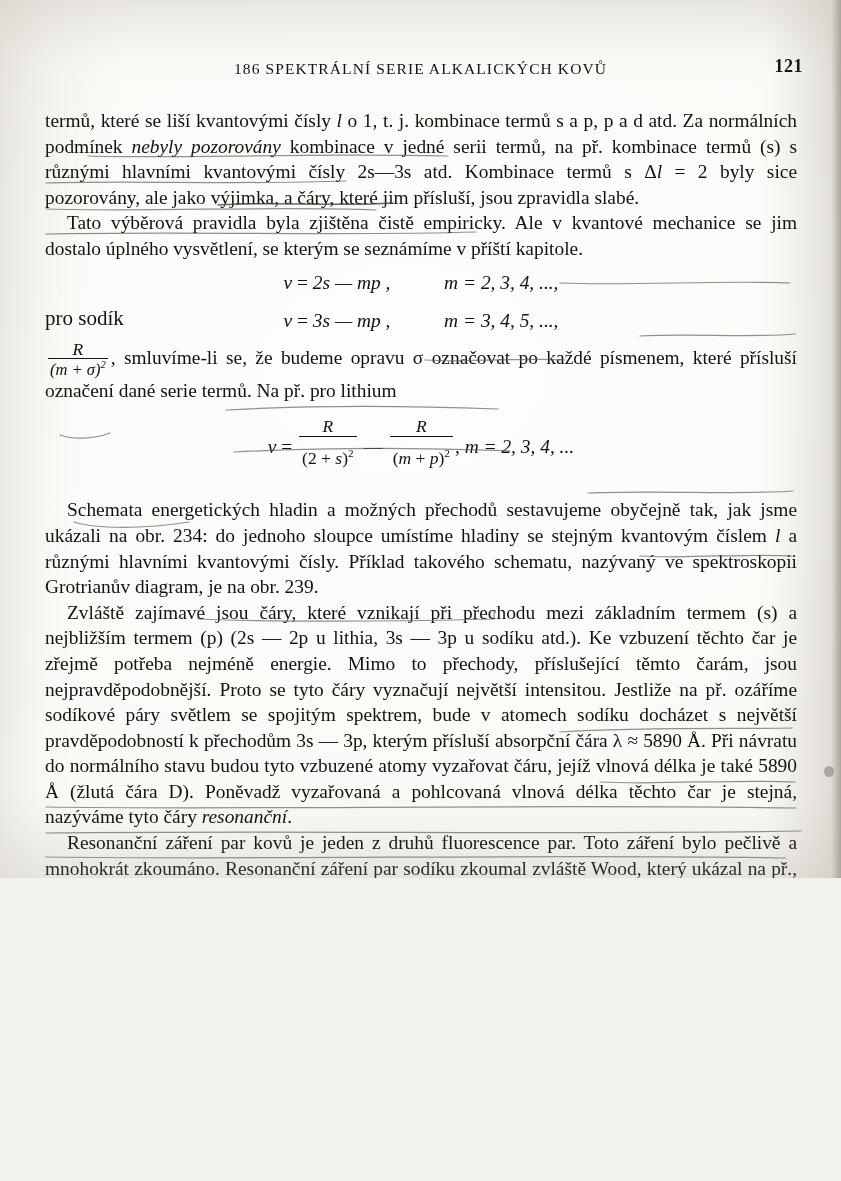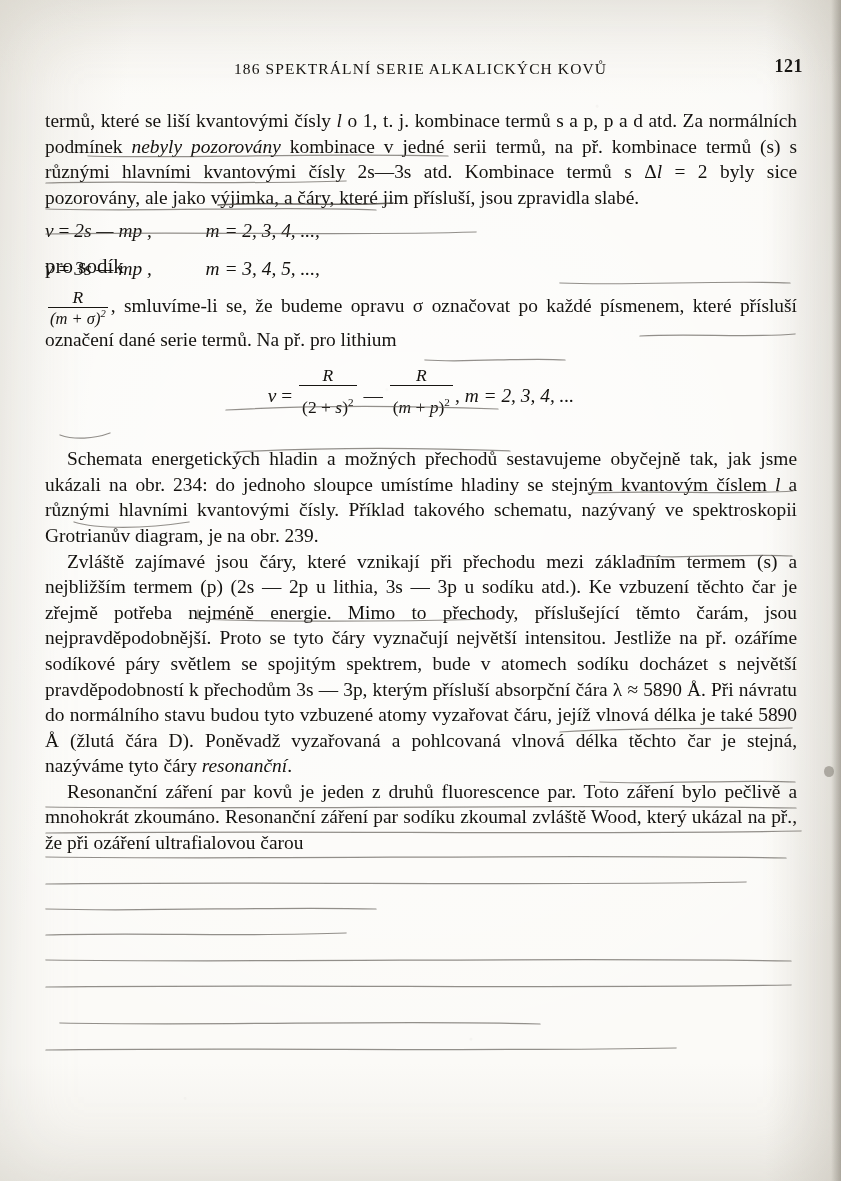--- a/index.html
+++ b/index.html
@@ -3,21 +3,21 @@
 <meta charset="utf-8">
 <style>
   html, body {
     margin: 0;
     padding: 0;
     background: #f2f1ee;
   }
   .page {
     position: relative;
     width: 841px;
-    height: 1181px;
+    height: 878px;
     margin: 0 auto;
     background: #fbfaf7;
     overflow: hidden;
     font-family: "Liberation Serif", "DejaVu Serif", serif;
     color: #14120f;
   }
   
   .paper-tone {
     position: absolute;
     inset: 0;
@@ -103,21 +103,21 @@
 
   
   .eq-block {
     position: relative;
     margin: 0;
     height: 78px;
   }
   .eq-line {
     position: absolute;
     left: 0; right: 0;
-    text-align: left;
+    text-align: center;
     font-size: 19.4px;
     white-space: nowrap;
   }
   .eq-line .gap { display: inline-block; width: 44px; }
   .eq-left-label {
     position: absolute;
     left: 0;
     font-size: 21px;
   }
   .eq-center-wide {
@@ -201,20 +201,23 @@
   <div class="body">
 
     <p class="para">
       <span>termů, které se liší kvantovými čísly <span class="mathvar">l</span> o 1, t. j. kombinace termů s a p, p a d
       atd. Za normálních podmínek <span class="ital">nebyly pozorovány</span> kombinace v jedné serii termů,
       na př. kombinace termů (s) s různými hlavními kvantovými čísly 2s—3s atd.
       Kombinace termů s Δ<span class="mathvar">l</span> = 2 byly sice pozorovány, ale jako výjimka, a čáry,
       které jim přísluší, jsou zpravidla slabé.</span>
     </p>
 
+    <p class="para indent">
+      <span>Tato výběrová pravidla byla zjištěna čistě empiricky. Ale v kvantové mechanice se jim dostalo úplného vysvětlení, se kterým se seznámíme v příští kapitole.</span>
+    </p>
 
 
     <div class="eq-block">
       <div class="eq-line" style="top:10px;">
         <span class="mathvar">ν</span>
         <span>=</span>
         <span class="mathvar">2s — mp ,</span>
         <span class="gap"></span>
         <span class="mathvar">m = 2, 3, 4, ...,</span>
       </div>

